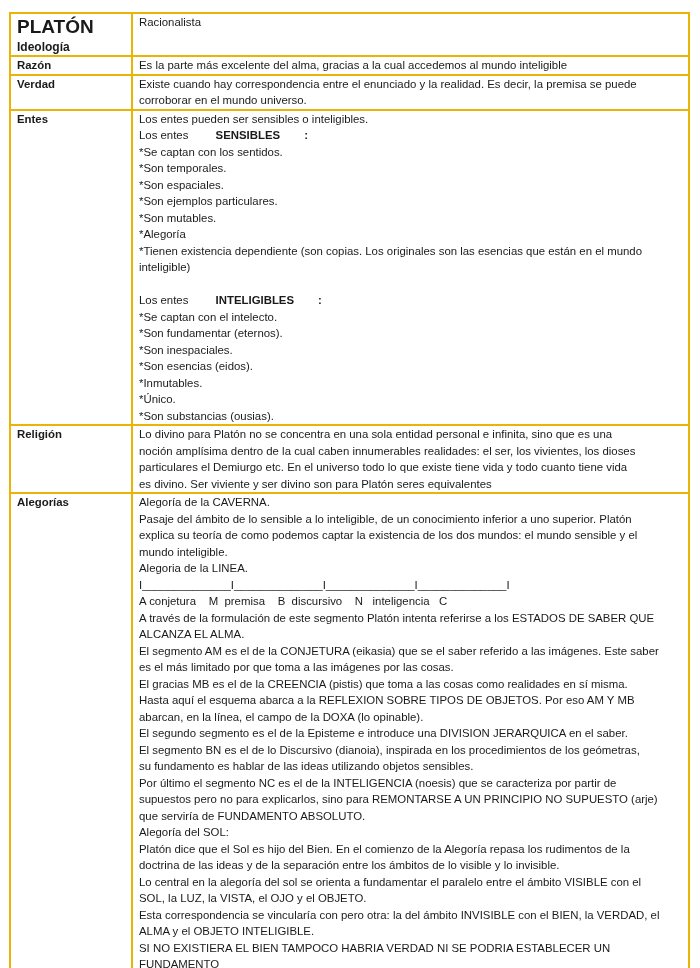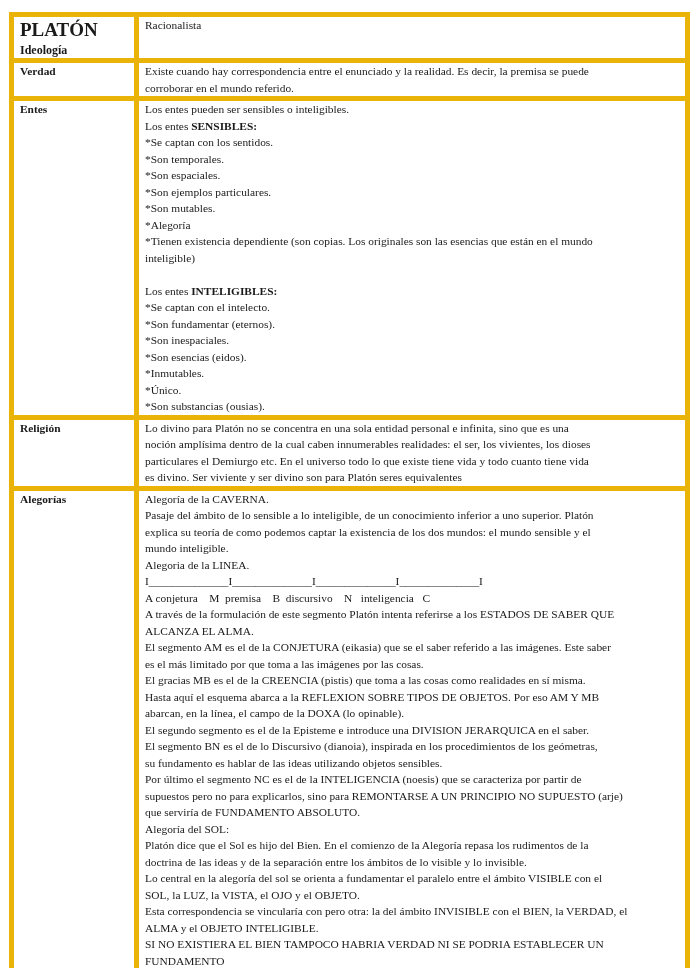--- a/index.html
+++ b/index.html
@@ -1,46 +1,50 @@
 <!DOCTYPE html>
 <html><head>
 <meta charset="utf-8">
 <style>
   html, body { margin:0; padding:0; background:#ffffff; }
   body { width:700px; height:968px; position:relative; overflow:hidden;
          font-family:"Liberation Sans", sans-serif; color:#1a1a1a; }
   .tbl { position:absolute; left:9px; top:12px; width:681px; border-collapse:collapse; table-layout:fixed; }
-  .tbl td { border:5px solid #eab308; vertical-align:top; padding:0 0 0 6px; font-size:11.4px; line-height:16.5px;font-family:Liberation Serif, serif; }
+  .tbl td { border:2px solid #eab308; vertical-align:top; padding:0 0 0 6px; font-size:11.4px; line-height:16.5px; }
   .tbl td.lab { width:114px; font-weight:bold; padding-left:6px; }
   .title { font-size:19px; font-weight:bold; line-height:24px; display:block; margin-top:1px; }
   .sub { display:block; font-weight:bold; font-size:12px; line-height:16px; }
   .line { display:block; white-space:pre-wrap; }
   .blank { display:block; height:16.5px; }
   .seg { display:block; white-space:pre; }
-  b { font-weight:bold; }
+  b { font-weight:bold;margin-left:24px; }
 </style>
 </head>
 <body>
 
 <table class="tbl">
   <tbody>
       <tr style="height:41px;">
     <td class="lab">
       <span class="title">PLATÓN</span>
       <span class="sub">Ideología</span>
     </td>
     <td>
       <span class="line">Racionalista</span>
     </td>
   </tr>
   <tr>
+    <td class="lab">Razón</td>
+    <td>Es la parte más excelente del alma, gracias a la cual accedemos al mundo inteligible</td>
+  </tr>
+  <tr>
     <td class="lab">Verdad</td>
     <td>
       <span class="line">Existe cuando hay correspondencia entre el enunciado y la realidad. Es decir, la premisa se puede</span>
-      <span class="line">corroborar en el mundo referido.</span>
+      <span class="line">corroborar en el mundo universo.</span>
     </td>
   </tr>
   <tr>
     <td class="lab">Entes</td>
     <td>
       <span class="line">Los entes pueden ser sensibles o inteligibles.</span>
       <span class="line"><span>Los entes </span><b>SENSIBLES</b><b>:</b></span>
       <span class="line">*Se captan con los sentidos.</span>
       <span class="line">*Son temporales.</span>
       <span class="line">*Son espaciales.</span>

